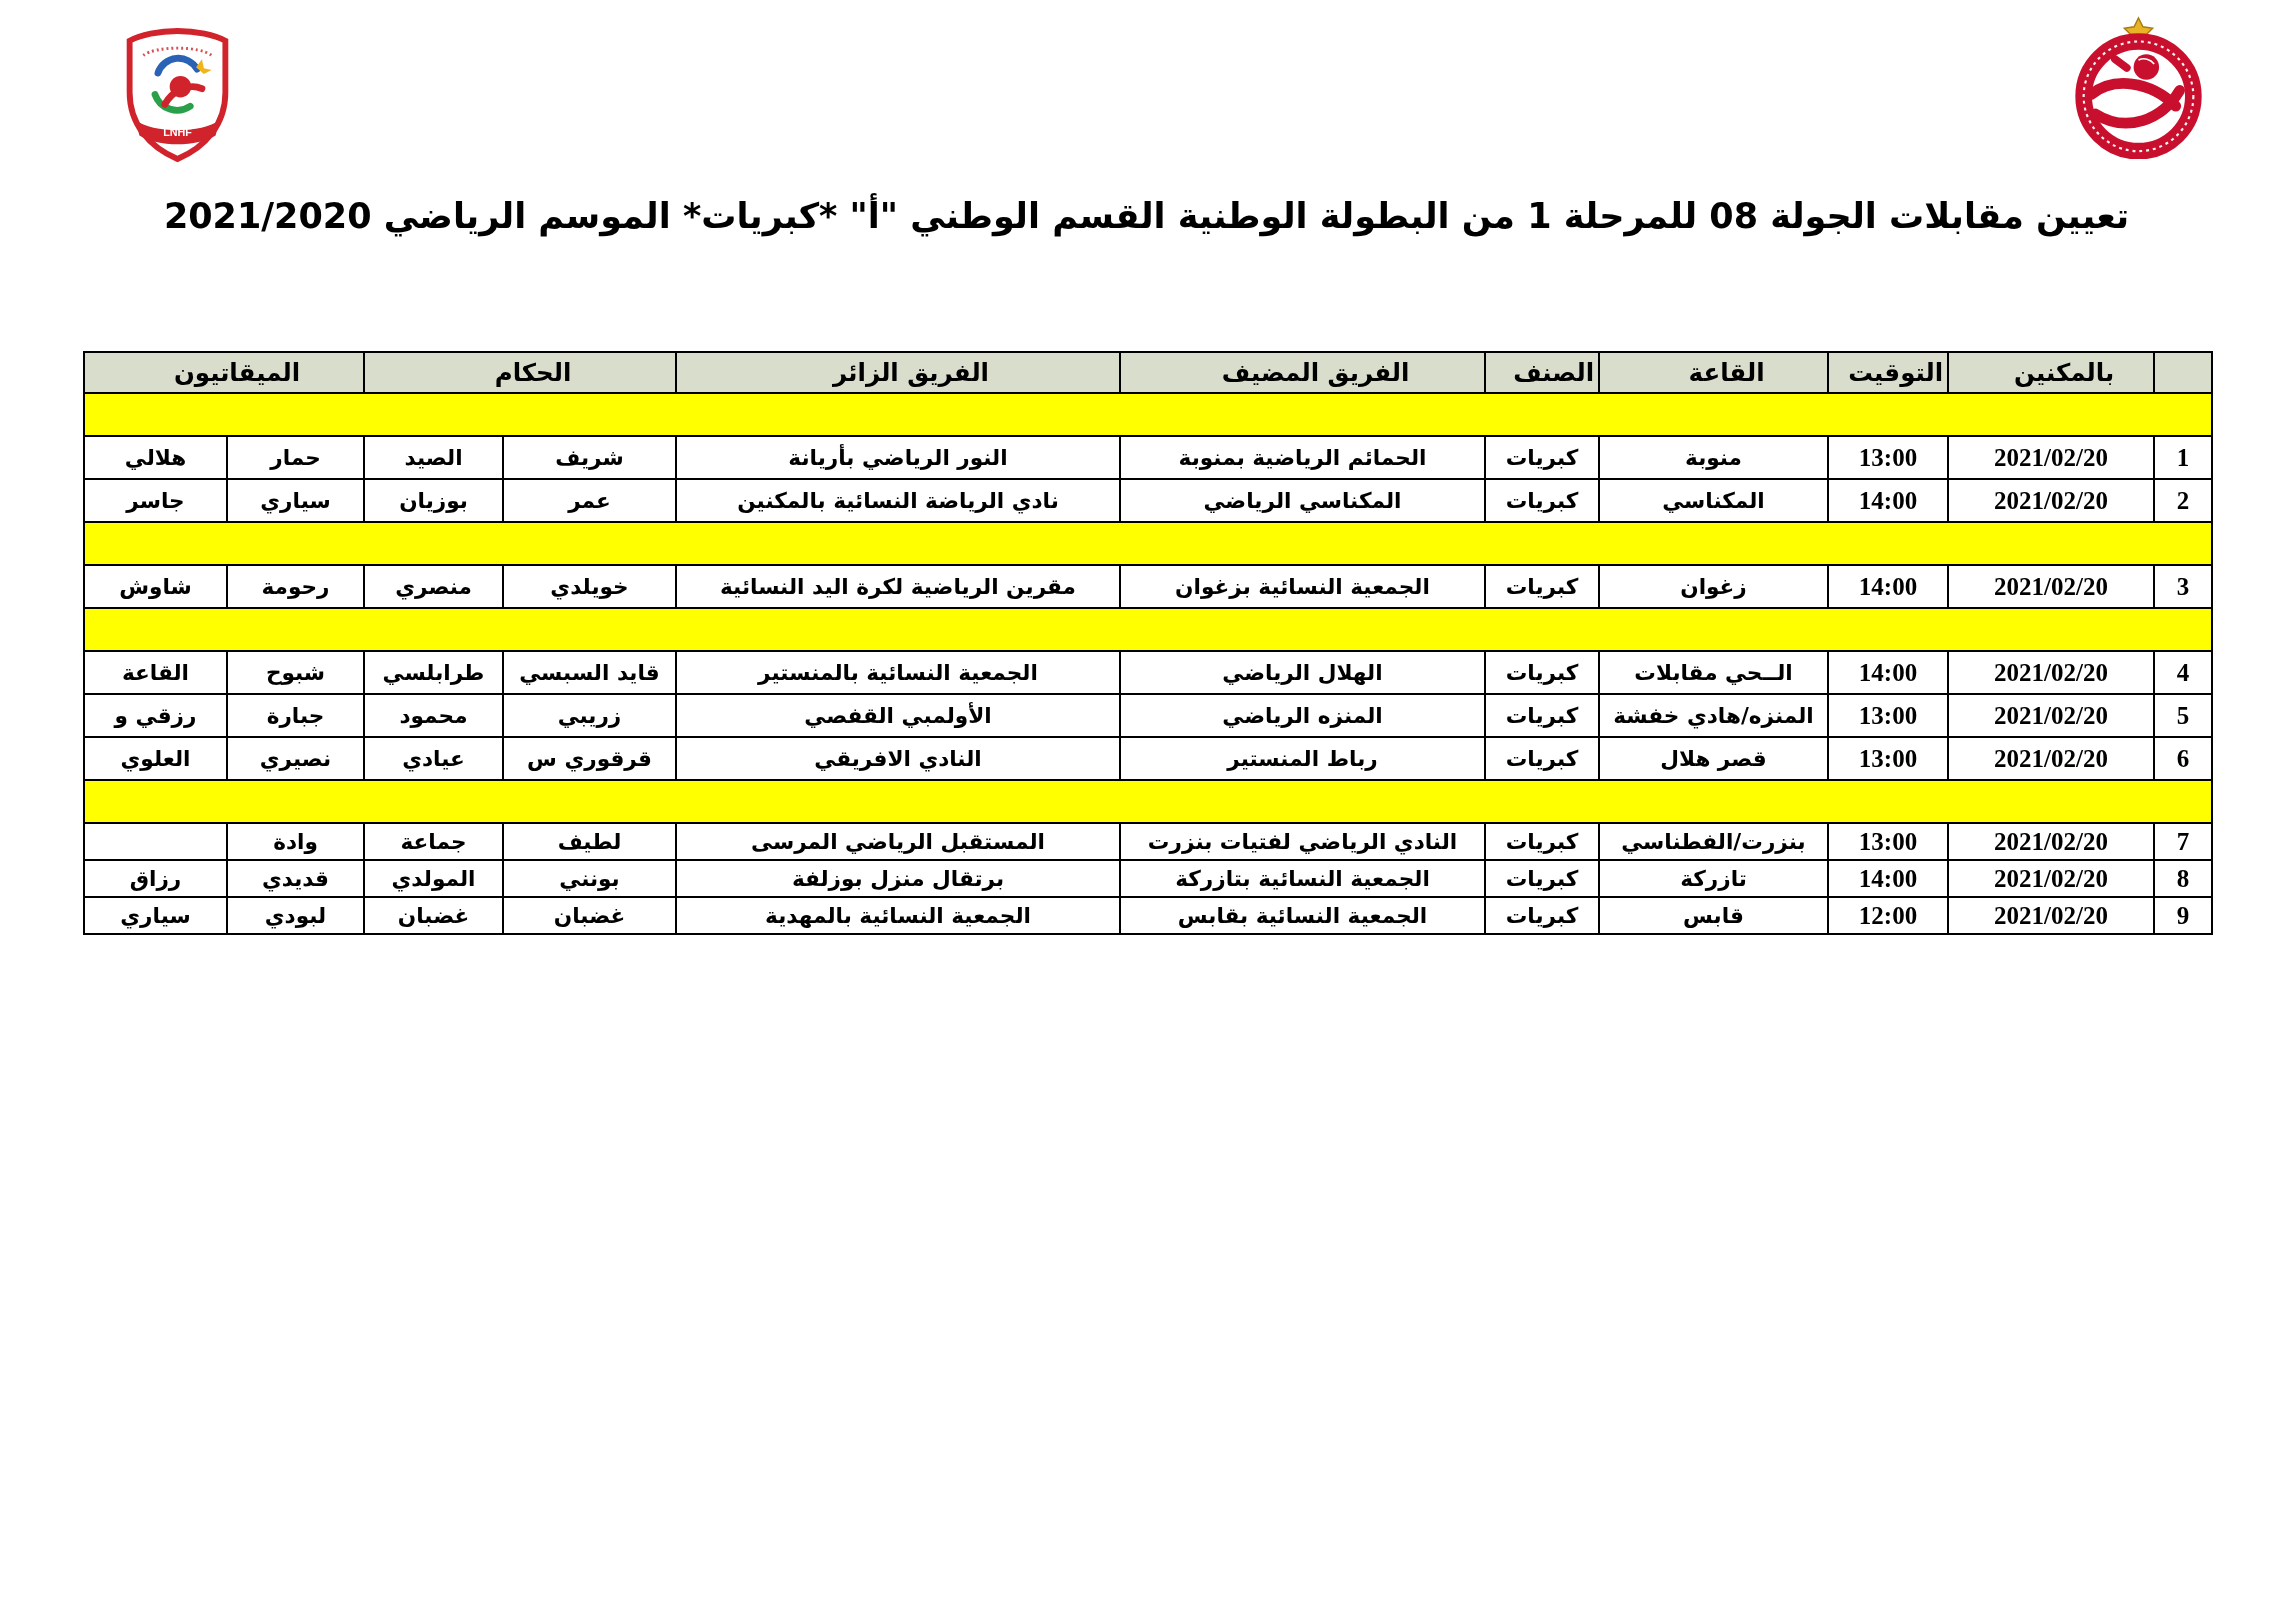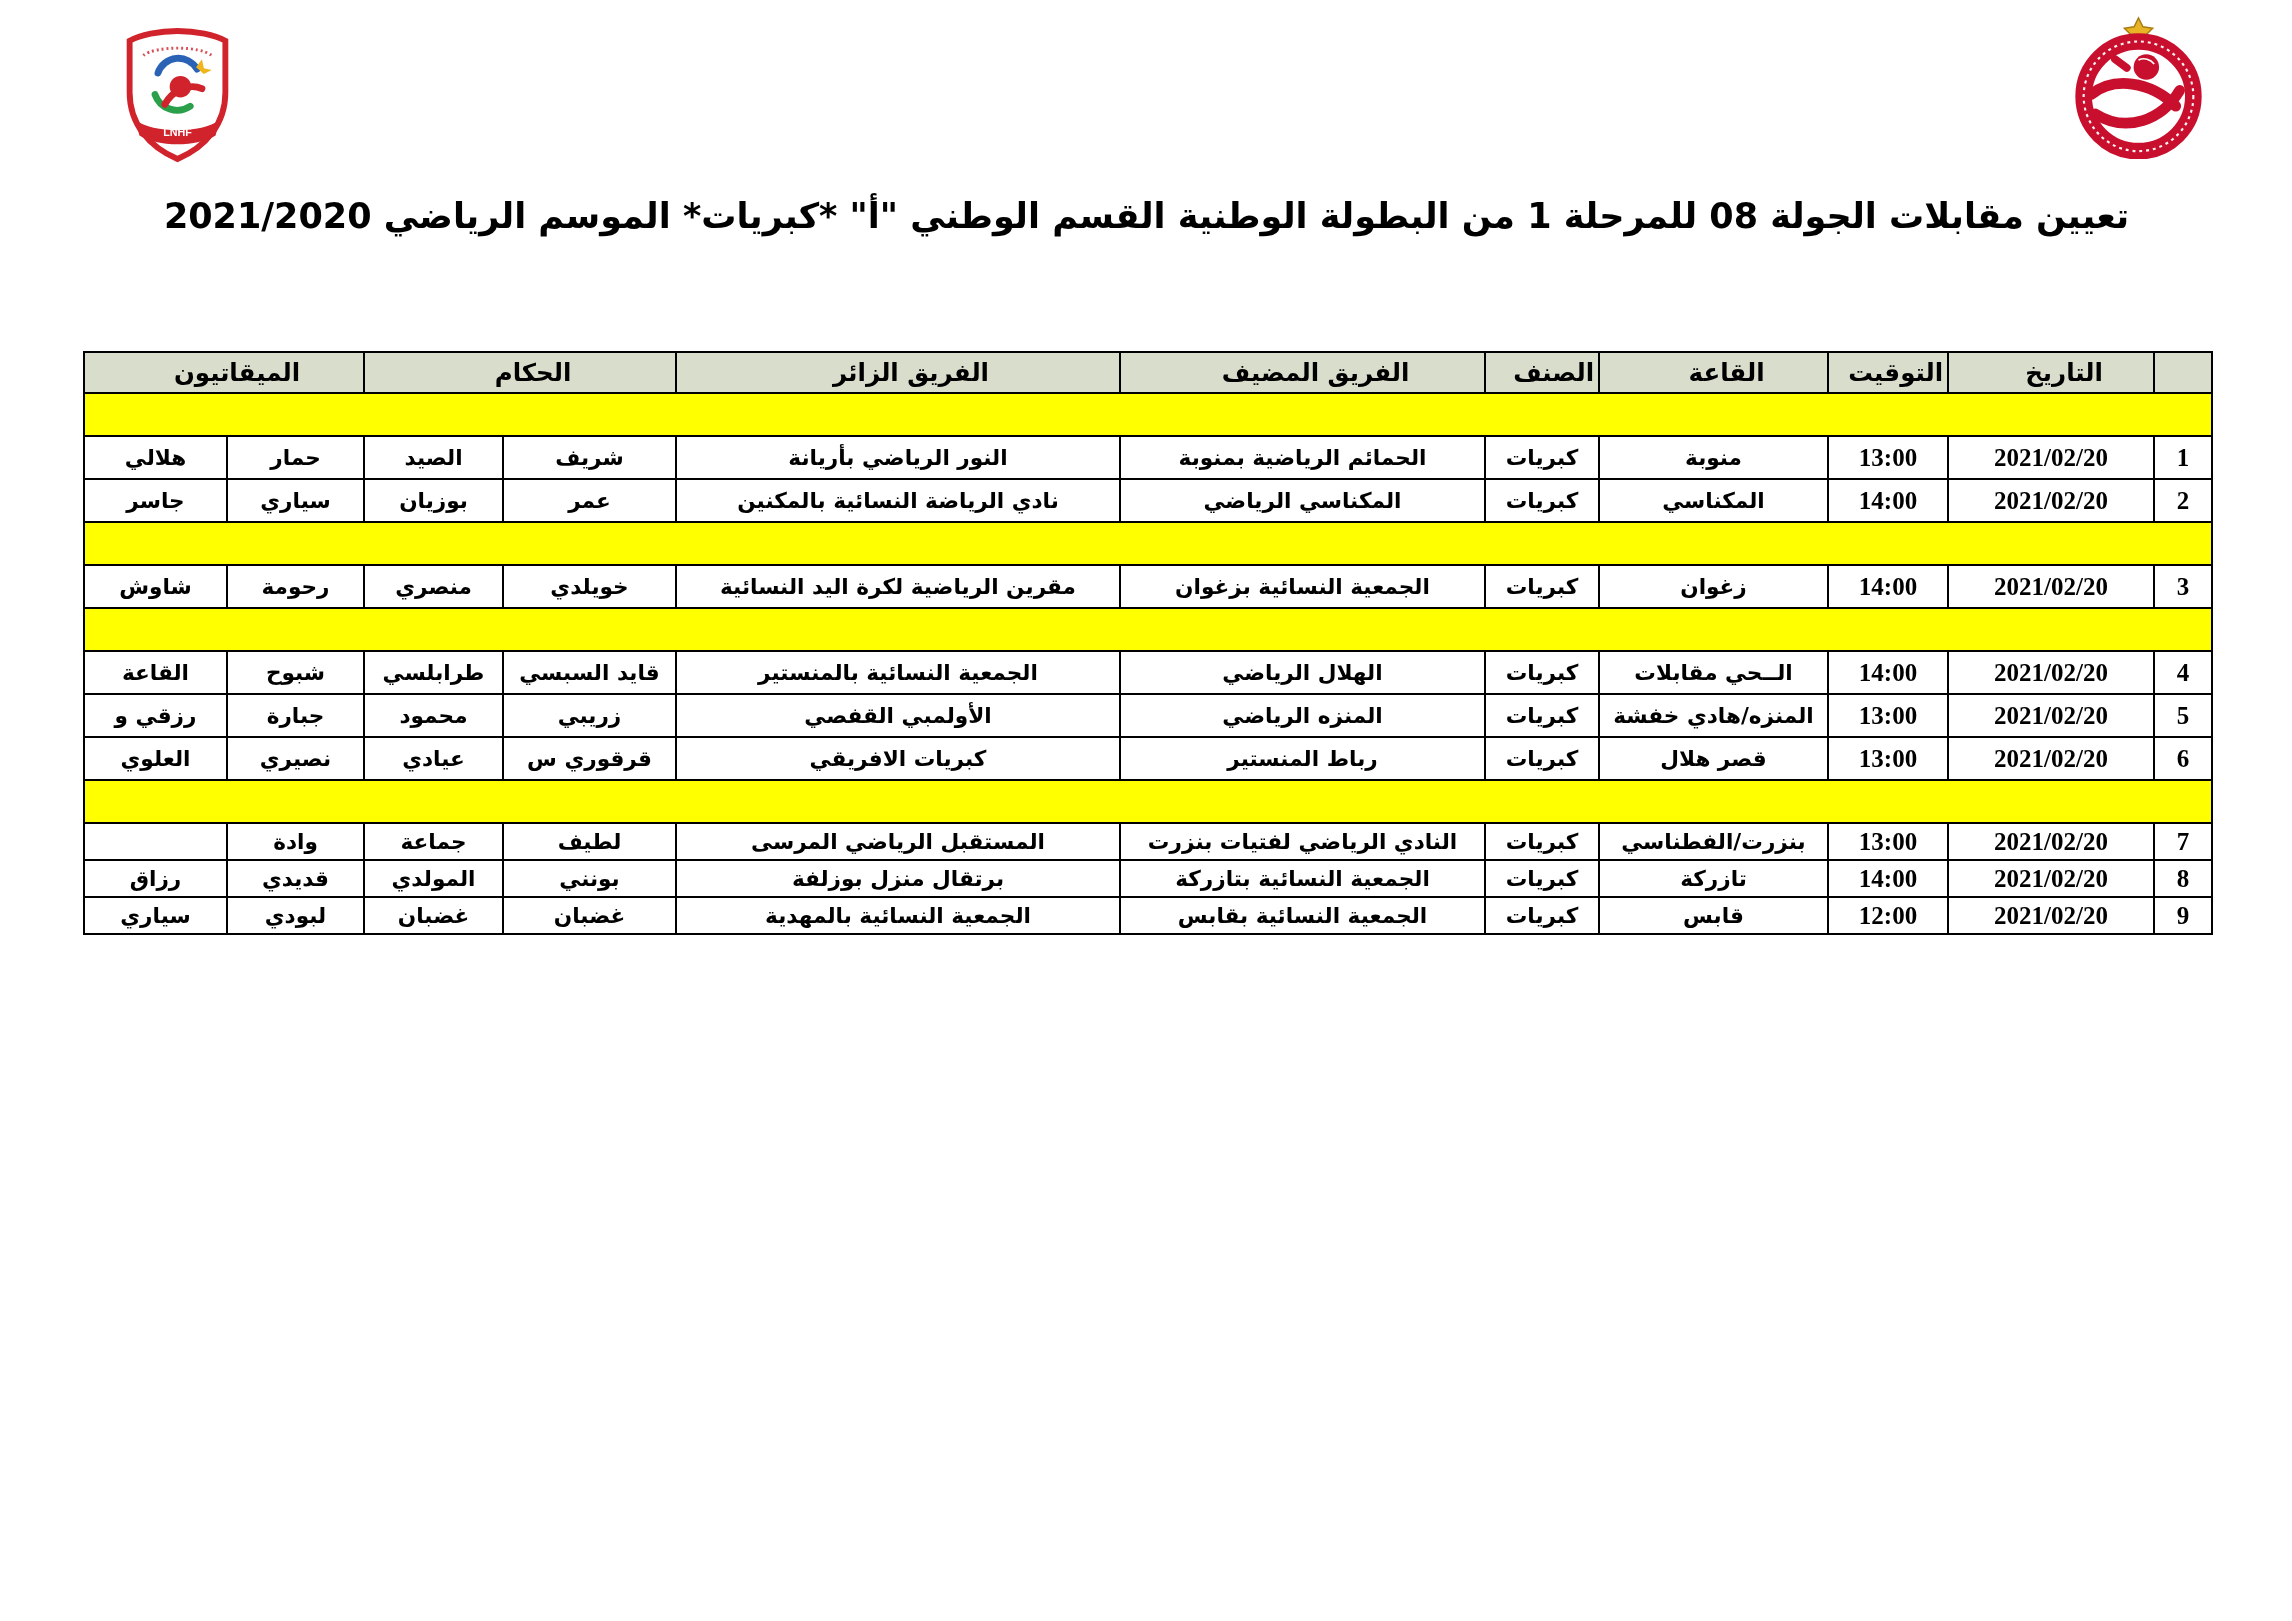--- a/index.html
+++ b/index.html
@@ -78,21 +78,21 @@
       <col style="width:365px">
       <col style="width:444px">
     <col style="width:173px">
       <col style="width:139px">
       <col style="width:137px">
       <col style="width:143px">
   </colgroup>
   <thead>
     <tr>
       <th></th>
-      <th>التاريخ</th>
+      <th>بالمكنين</th>
       <th>التوقيت</th>
       <th>القاعة</th>
       <th>الصنف</th>
       <th>الفريق المضيف</th>
       <th>الفريق الزائر</th>
       <th colspan="2">الحكام</th>
       <th colspan="2">الميقاتيون</th>
     </tr>
   </thead>
   <tbody>
@@ -170,21 +170,21 @@
         <td class="ar">جبارة</td>
         <td class="ar">رزقي و</td>
       </tr>
       <tr style="height: 43px;">
         <td class="num">6</td>
         <td class="num">2021/02/20</td>
         <td class="num">13:00</td>
         <td class="ar">قصر هلال</td>
         <td class="ar">كبريات</td>
         <td class="ar">رباط المنستير</td>
-        <td class="ar">كبريات الافريقي</td>
+        <td class="ar">النادي الافريقي</td>
         <td class="ar">قرقوري س</td>
         <td class="ar">عيادي</td>
         <td class="ar">نصيري</td>
         <td class="ar">العلوي</td>
       </tr>
       <tr>
         <td class="sep" colspan="11"></td>
       </tr>
       <tr style="height: 37px;">
         <td class="num">7</td>

